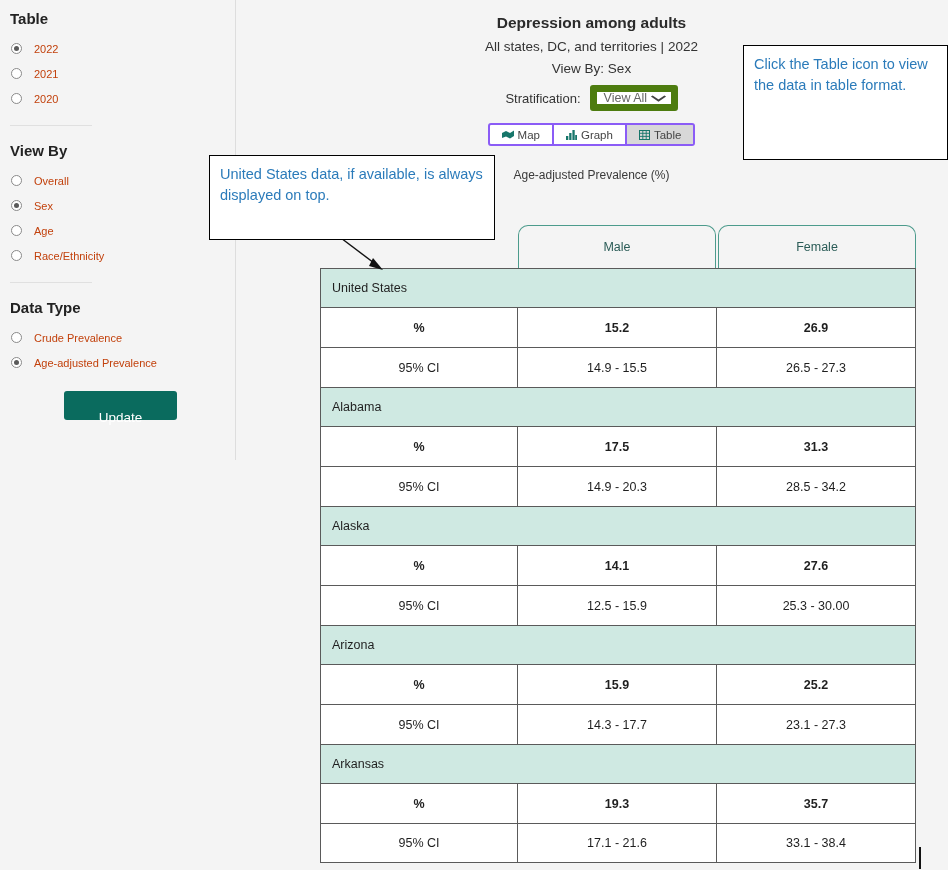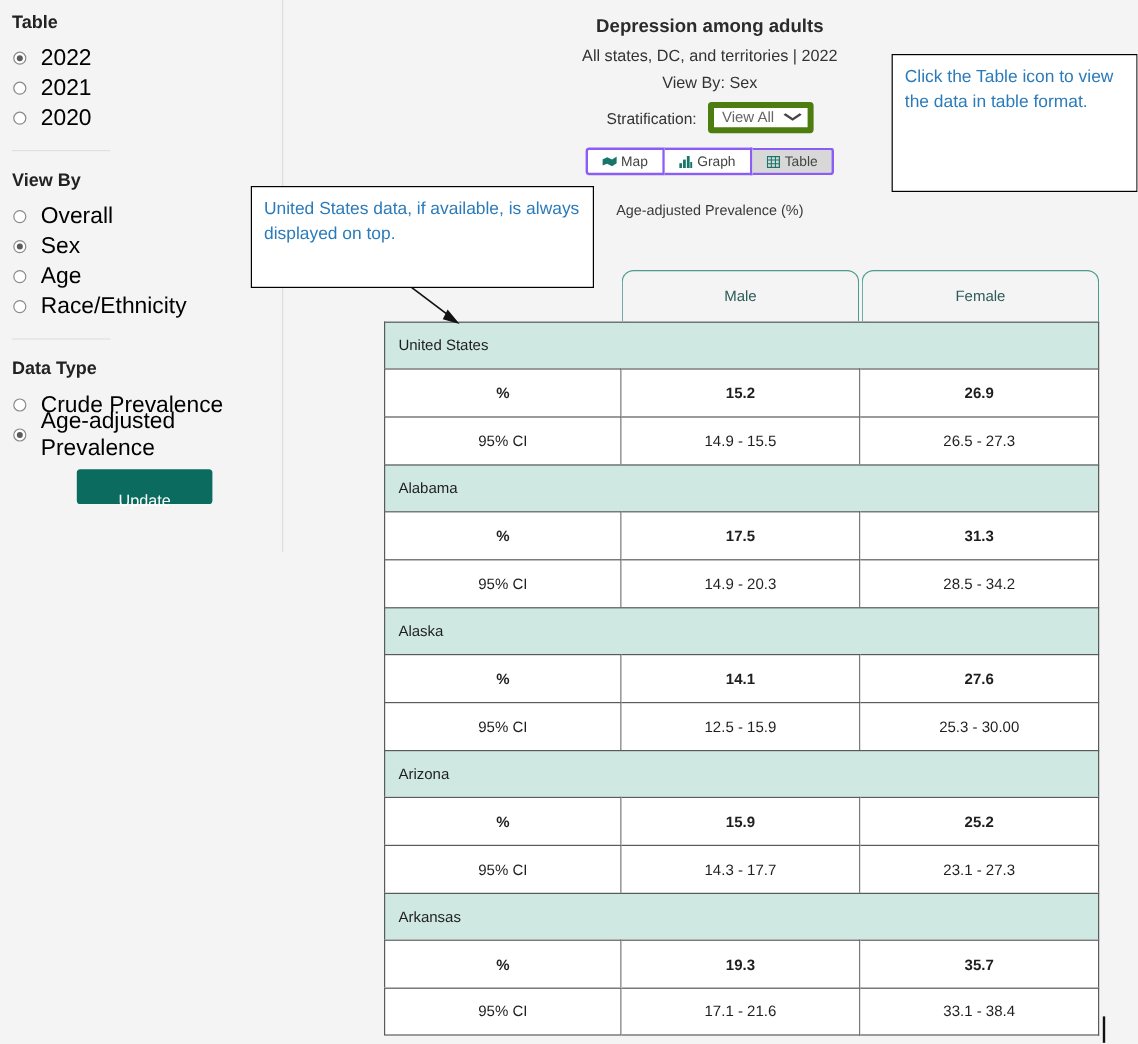--- a/index.html
+++ b/index.html
@@ -29,21 +29,21 @@
   }
   .radio {
     width: 11px; height: 11px; border-radius: 50%;
     border: 1px solid #8a8a8a; background: #fff;
     box-sizing: border-box; margin-right: 12px; flex: none; position: relative;
   }
   .radio.checked::after {
     content: ""; position: absolute; left: 2px; top: 2px;
     width: 5px; height: 5px; border-radius: 50%; background: #5a5a5a;
   }
-  .radio-label { font-size: 19px; color: #000000; }
+  .radio-label { font-size: 11px; color: #c2410c; }
   .hr {
     height: 1px; background: #e0e0e0; margin: 14px 0 16px 4px; width: 82px;
   }
   .update-btn {
     display: block; margin: 16px auto 0 auto;
     width: 113px; height: 29px; line-height: 29px; text-align: center;
     background: #0a6b5e; color: #ffffff; border: none; border-radius: 3px;
     font-size: 13.5px; font-family: "Liberation Sans", sans-serif;
     cursor: pointer; padding: 12px;
   }
@@ -52,21 +52,21 @@
   .header { position: absolute; left: 235px; top: 0; width: 713px; text-align: center; }
   .h-title { font-size: 15.5px; font-weight: bold; color: #2b2b2b; margin-top: 14px; }
   .h-sub { font-size: 13.5px; color: #333; margin-top: 7px; }
   .h-view { font-size: 13.5px; color: #333; margin-top: 7px; }
 
   .strat-row {
     display: flex; align-items: center; justify-content: center; margin-top: 9px;
   }
   .strat-label { font-size: 13px; color: #333; margin-right: 9px; }
   .strat-select {
-    width: 88px; height: 26px; background: #fff; border: 5px solid #4d7c0f;
+    width: 88px; height: 26px; background: #fff; border: 7px solid #4d7c0f;
     border-radius: 3px; display: flex; align-items: center;
     justify-content: space-between; padding: 0 7px; box-sizing: border-box;
     font-size: 12.5px; color: #666; cursor: pointer;
   }
   .chev { font-size: 10px; color: #444; transform: scaleX(1.5); }
 
   
   .view-toggle {
     display: flex; justify-content: center; margin-top: 12px;
   }

